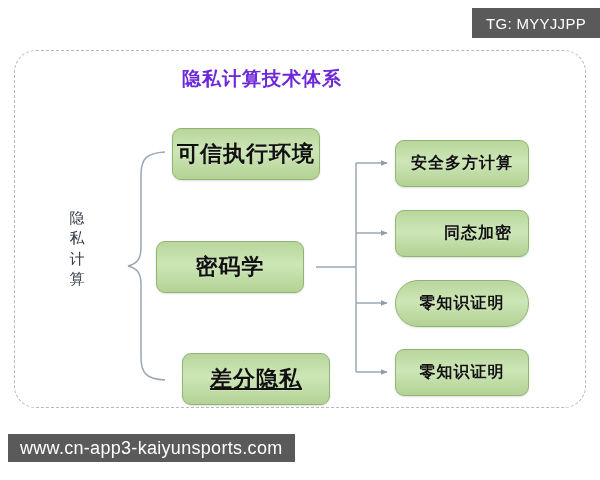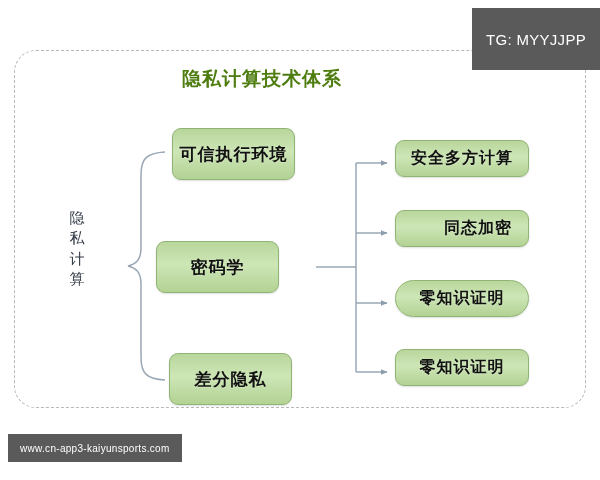--- a/index.html
+++ b/index.html
@@ -24,29 +24,29 @@
     letter-spacing: 0.3px;
     white-space: nowrap;
     display: flex;
     align-items: center;
     justify-content: center;
   }
   #tg-badge {
     top: 8px;
     right: 0px;
     height: 30px;
-    padding: 16px 14px;
+    padding: 0 14px;
     font-size: 15px;
   }
   #site-badge {
     left: 8px;
     bottom: 18px;
     height: 28px;
     padding: 0 12px;
-    font-size: 10px;
+    font-size: 18px;
     margin-top: 36px;
   }
 
   
   #diagram-frame {
     position: absolute;
     left: 14px;
     top: 50px;
     width: 572px;
     height: 358px;
@@ -58,21 +58,21 @@
 
   
   #diagram-title {
     position: absolute;
     left: 0;
     top: 66px;
     width: 524px;
     text-align: center;
     font-size: 19px;
     font-weight: bold;
-    color: #4d7c0f;
+    color: #6d28d9;
     letter-spacing: 1px;
   }
 
   
   #root-label {
     position: absolute;
     left: 62px;
     top: 208px;
     width: 30px;
     text-align: center;
@@ -105,34 +105,34 @@
     box-shadow: 0 1px 2px rgba(0,0,0,0.13);
     display: flex;
     align-items: center;
     justify-content: center;
     color: #111111;
     font-weight: bold;
     letter-spacing: 1px;
     text-shadow: 0 1px 0 rgba(255,255,255,0.25);
   }
   .node.primary {
-    width: 123px;
+    width: 148px;
     height: 52px;
-    font-size: 17px;
+    font-size: 22px;
   }
   .node.leaf {
     width: 134px;
-    height: 37px;
+    height: 47px;
     font-size: 16px;
   }
 
   
   #node-tee    { left: 172px; top: 128px; }
   #node-crypto { left: 156px; top: 241px; }
-  #node-dp     { left: 169px; top: 353px; }
+  #node-dp     { left: 182px; top: 353px; text-decoration: underline; }
 
   
   #node-mpc { left: 395px; top: 140px; }
   #node-he  { left: 395px; top: 210px; padding-left: 32px; }
   #node-zkp { left: 395px; top: 280px; border-radius: 23px; }
   #node-fl  { left: 395px; top: 349px; }
 </style>
 </head>
 <body>
 

